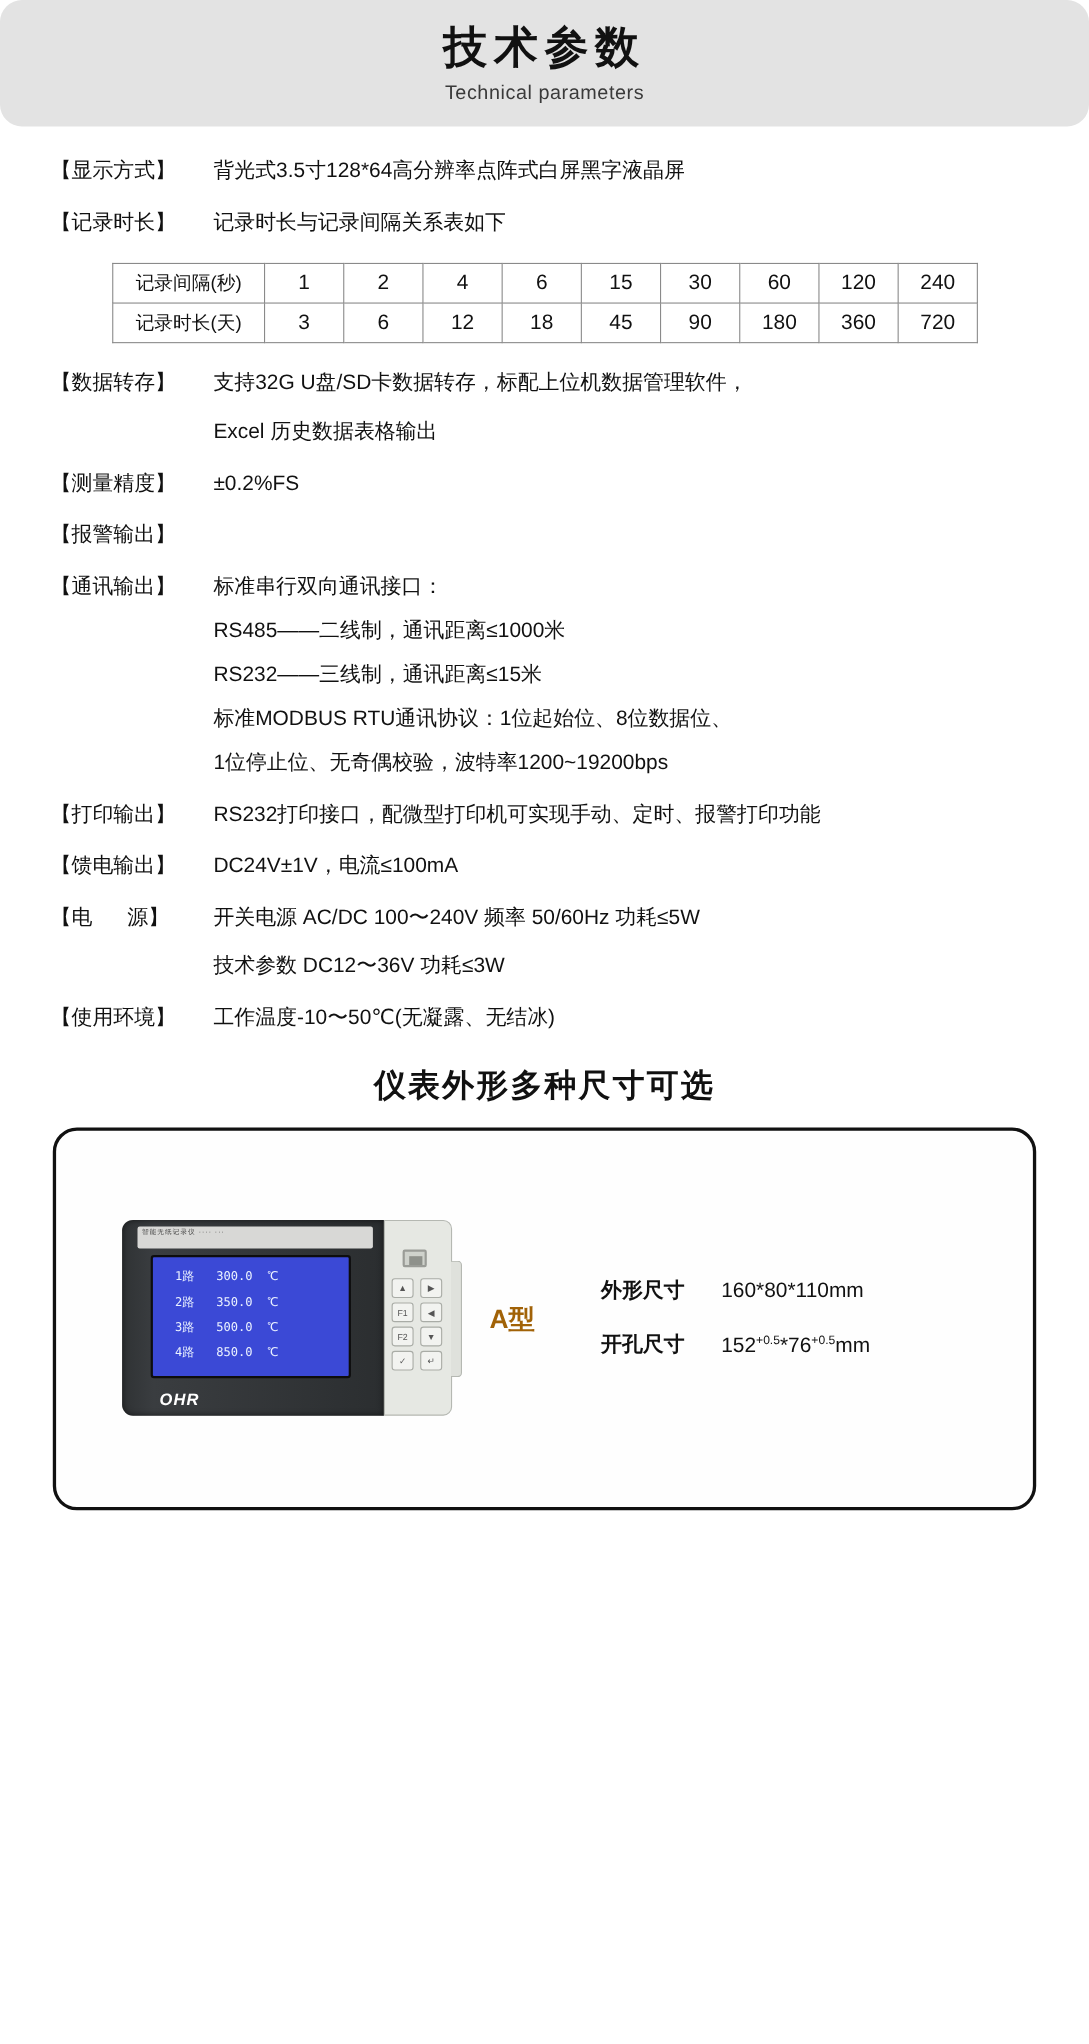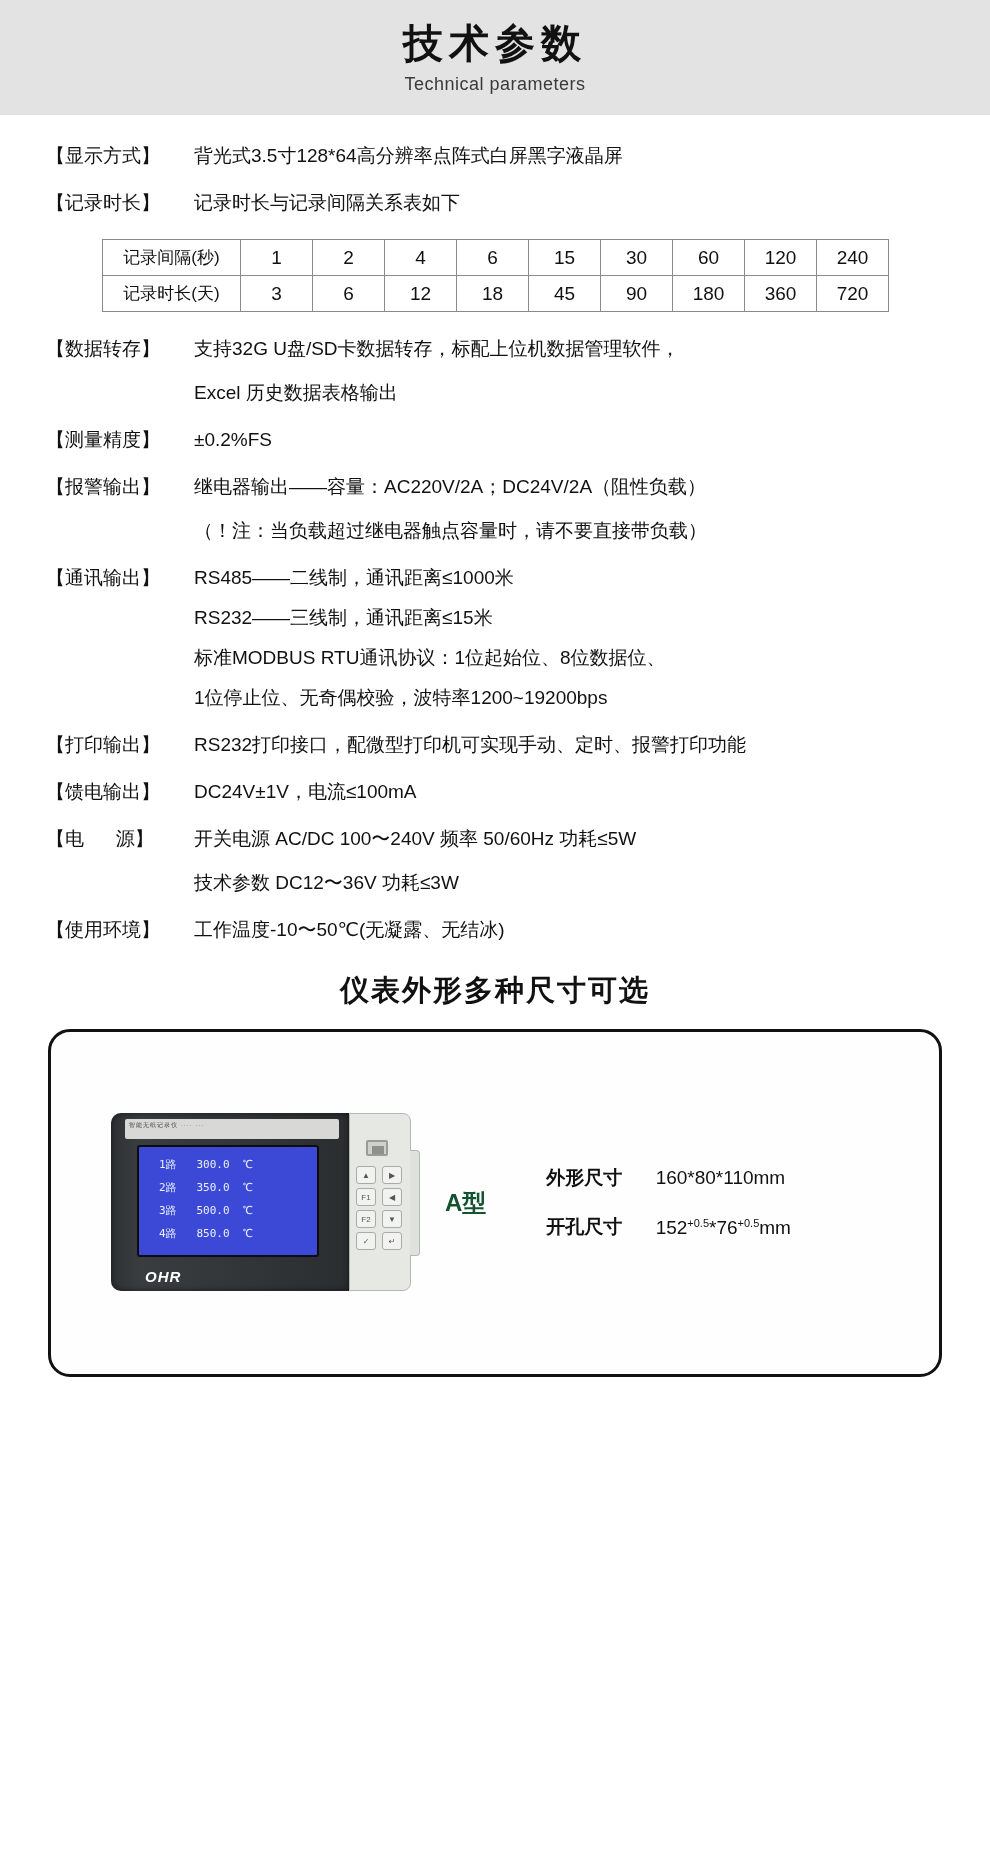--- a/index.html
+++ b/index.html
@@ -17,20 +17,21 @@
     width: 990px;
     min-height: 1858px;
     background: #ffffff;
     position: relative;
   }
   
   .header {
     background: #e3e3e3;
     padding: 18px 0 20px 0;
     text-align: center;
+    border-radius: 20px;
   }
   .header-title-cn {
     font-size: 40px;
     font-weight: bold;
     letter-spacing: 6px;
     color: #111;
     line-height: 1.25;
   }
   .header-title-en {
     font-size: 18px;
@@ -218,21 +219,21 @@
     width: 10px;
     height: 106px;
     background: #dfe1dc;
     border: 1px solid #b5b8b2;
     border-left: none;
     border-radius: 0 4px 4px 0;
   }
   .model-label {
     font-size: 24px;
     font-weight: bold;
-    color: #14532d;
+    color: #a16207;
     margin-left: 34px;
   }
   .dims {
     margin-left: 60px;
     font-size: 19px;
     line-height: 44px;
     color: #111;
   }
   .dims .dim-name { font-weight: bold; }
   .dims .dim-val { margin-left: 28px; }
@@ -304,29 +305,26 @@
 
     <div class="spec-row">
       <div class="spec-label">【测量精度】</div>
       <div class="spec-value">
         <span class="line">±0.2%FS</span>
       </div>
     </div>
 
     <div class="spec-row">
       <div class="spec-label">【报警输出】</div>
-      <div class="spec-value">
-        <span class="line">继电器输出——容量：AC220V/2A；DC24V/2A（阻性负载）</span>
-        <span class="line">（！注：当负载超过继电器触点容量时，请不要直接带负载）</span>
-      </div>
     </div>
 
     <div class="spec-row">
       <div class="spec-label">【通讯输出】</div>
       <div class="spec-value tight">
+        <span class="line">标准串行双向通讯接口：</span>
         <span class="line">RS485——二线制，通讯距离≤1000米</span>
         <span class="line">RS232——三线制，通讯距离≤15米</span>
         <span class="line">标准MODBUS RTU通讯协议：1位起始位、8位数据位、</span>
         <span class="line">1位停止位、无奇偶校验，波特率1200~19200bps</span>
       </div>
     </div>
 
     <div class="spec-row">
       <div class="spec-label">【打印输出】</div>
       <div class="spec-value">

